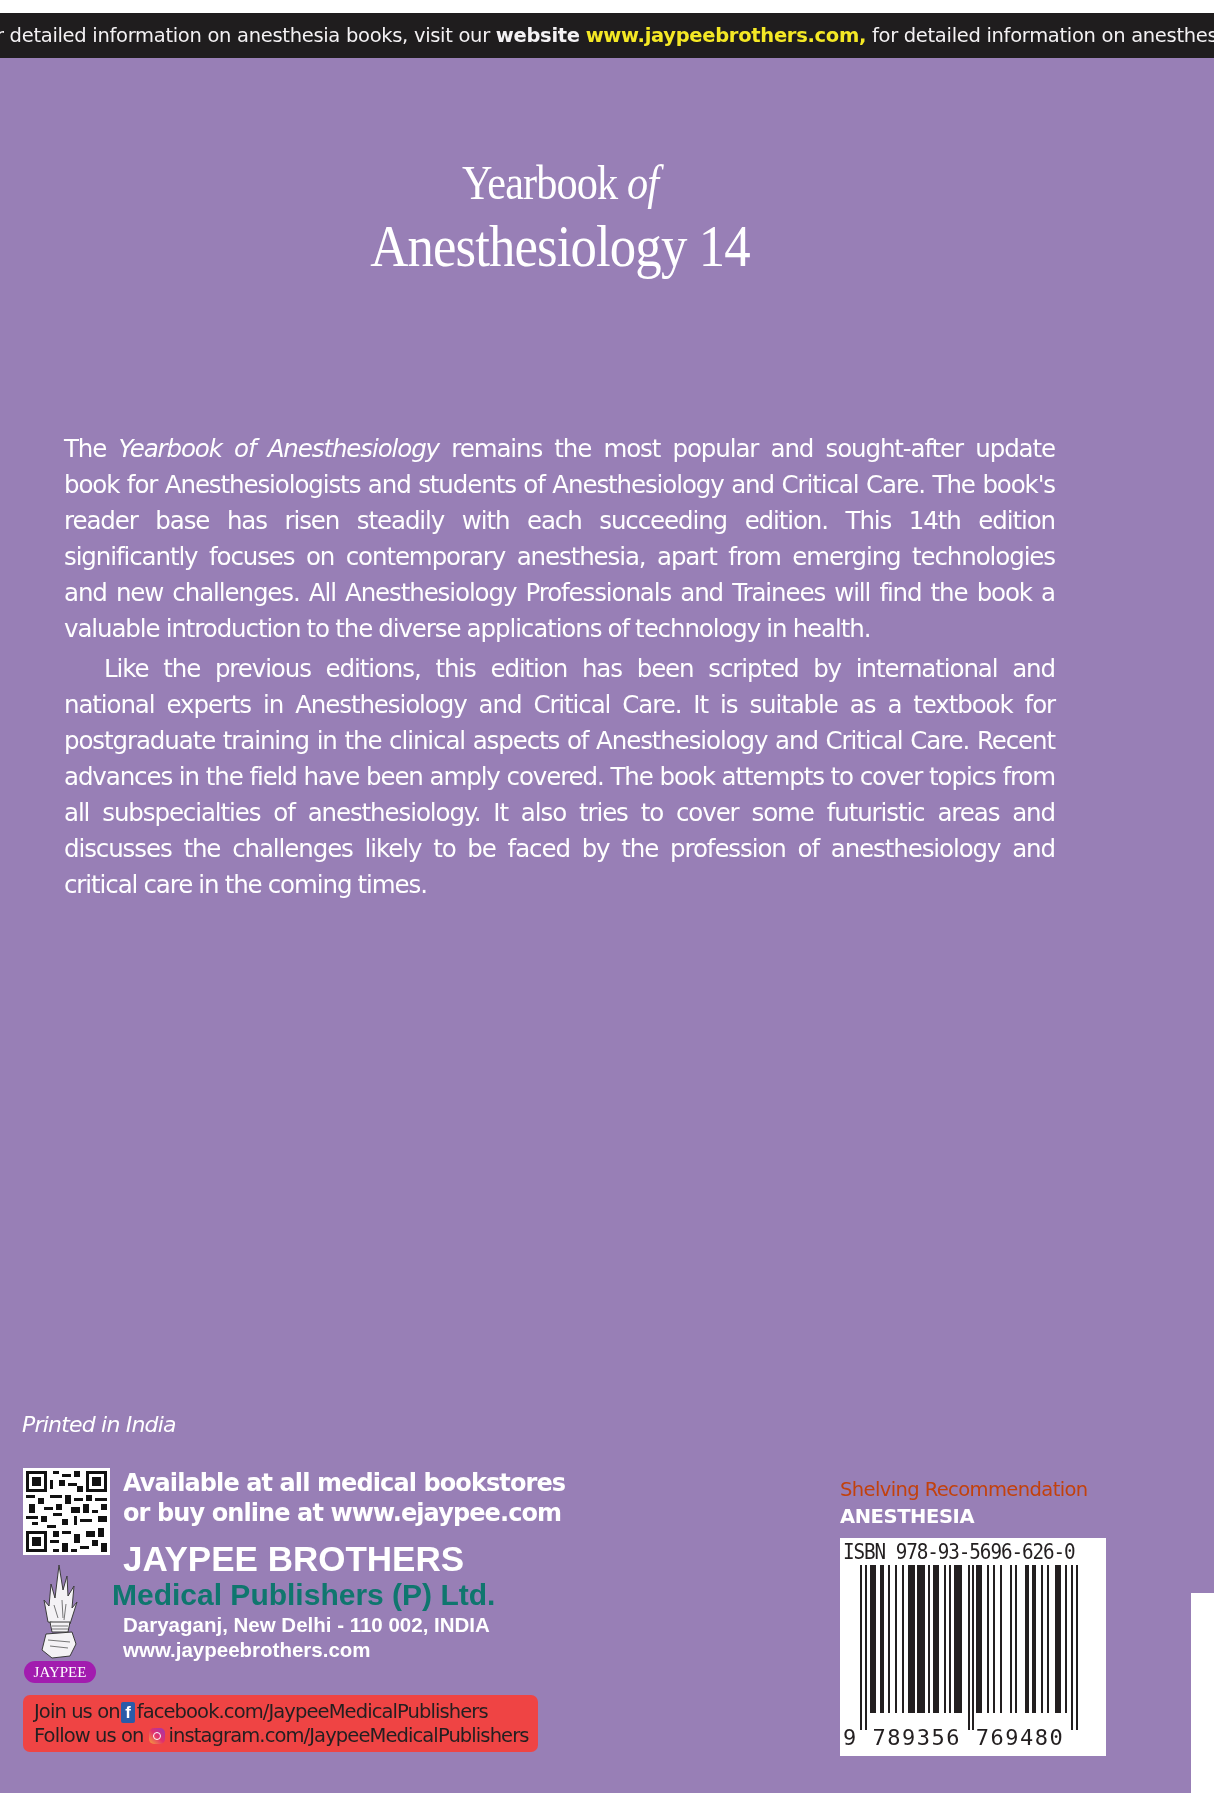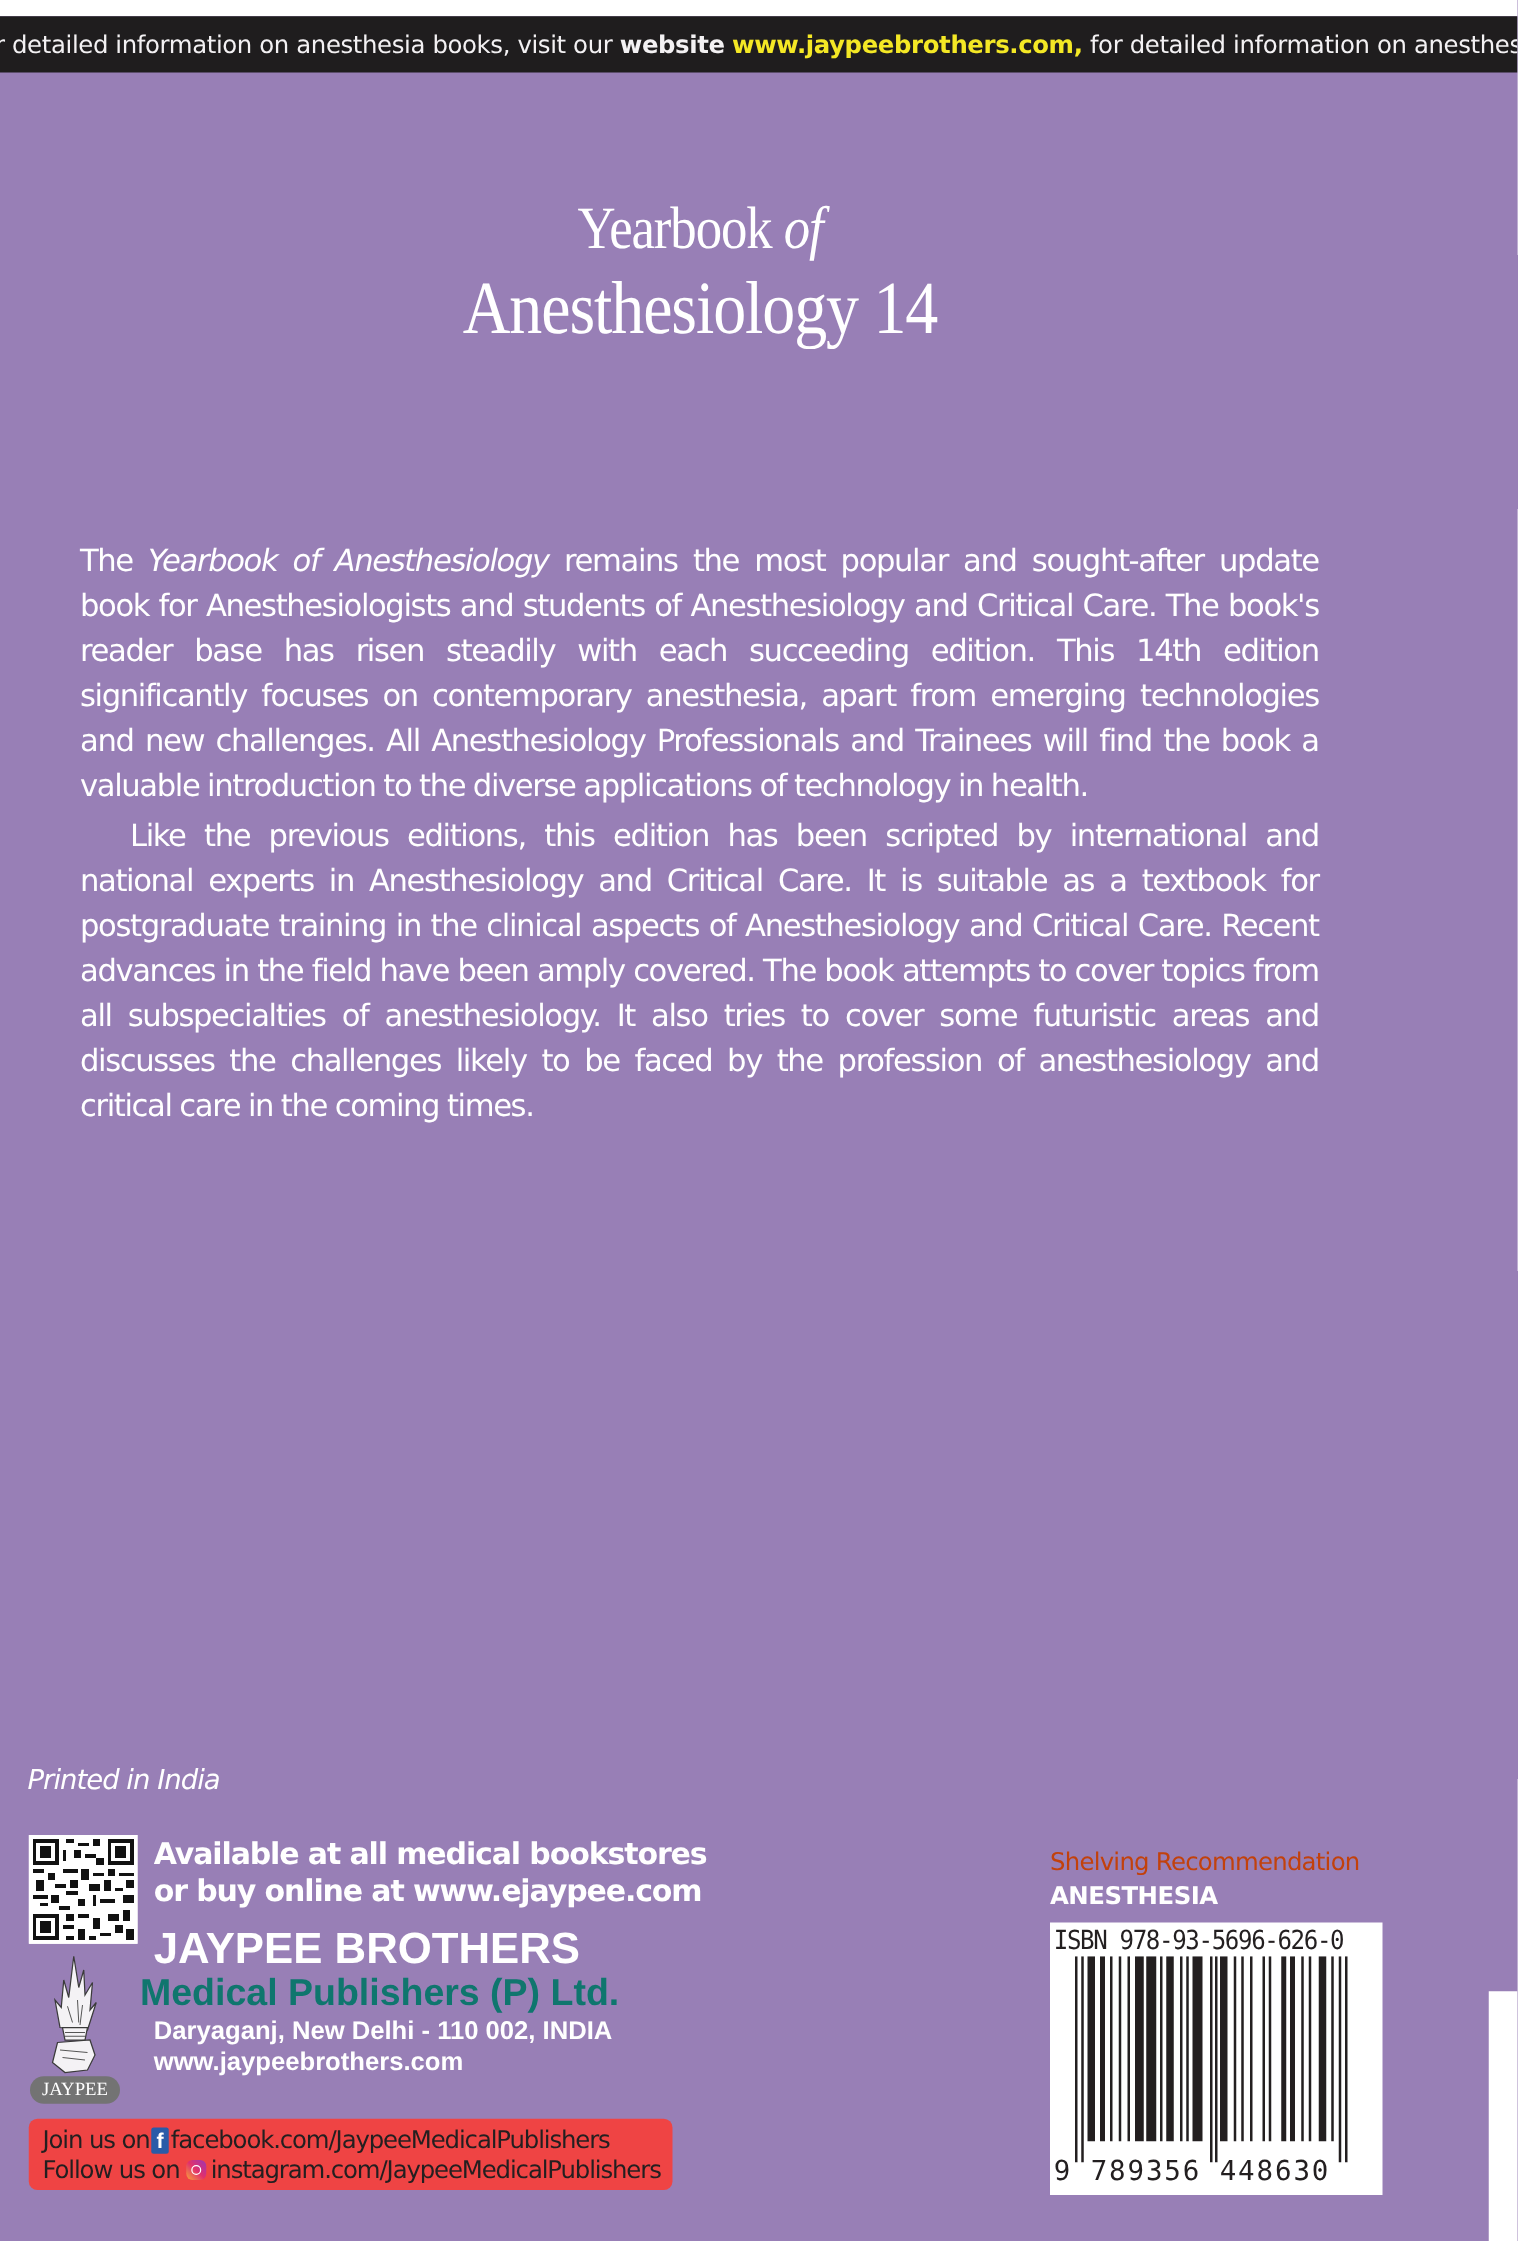--- a/index.html
+++ b/index.html
@@ -51,21 +51,21 @@
   .avail {
     position: absolute; left: 123px; top: 1468px; color: #ffffff;
     font-family: "DejaVu Sans", sans-serif; font-weight: bold; font-size: 24px;
     line-height: 30px; letter-spacing: -0.9px;
   }
   .logo {
     position: absolute; left: 22px; top: 1560px; width: 75px; height: 122px;
   }
   .logo-badge {
     position: absolute; left: 24px; top: 1661px; width: 72px; height: 22px;
-    border-radius: 11px; background: #737373; color: #ffffff; text-align: center;
+    border-radius: 11px; background: #a21caf; color: #ffffff; text-align: center;
     font-family: "Liberation Serif", serif; font-size: 15px; line-height: 22px;
   }
   .pub-name {
     position: absolute; left: 123px; top: 1541px; color: #ffffff;
     font-family: "Liberation Sans", sans-serif; font-weight: bold; font-size: 35px; line-height: 36px;
   }
   .pub-sub {
     position: absolute; left: 112px; top: 1579px; color: #0f766e;
     font-family: "Liberation Sans", sans-serif; font-weight: bold; font-size: 30px; line-height: 32px;
   }
@@ -277,16 +277,16 @@
       <rect x="174" y="0" width="4" height="148"></rect>
       <rect x="183" y="0" width="2" height="148"></rect>
     <rect x="189" y="0" width="2" height="148"></rect>
       <rect x="197" y="0" width="6" height="148"></rect>
       <rect x="207" y="0" width="2" height="148"></rect>
     <rect x="213" y="0" width="2" height="165"></rect>
       <rect x="218" y="0" width="2" height="165"></rect>
   </g>
 </svg>
 <div class="ean-text">
-  <span>9</span>&nbsp;<span>789356</span>&nbsp;<span>448630</span>
+  <span>9</span>&nbsp;<span>789356</span>&nbsp;<span>769480</span>
 </div>
 
 <div class="page-edge"></div>
 
 </body></html>

